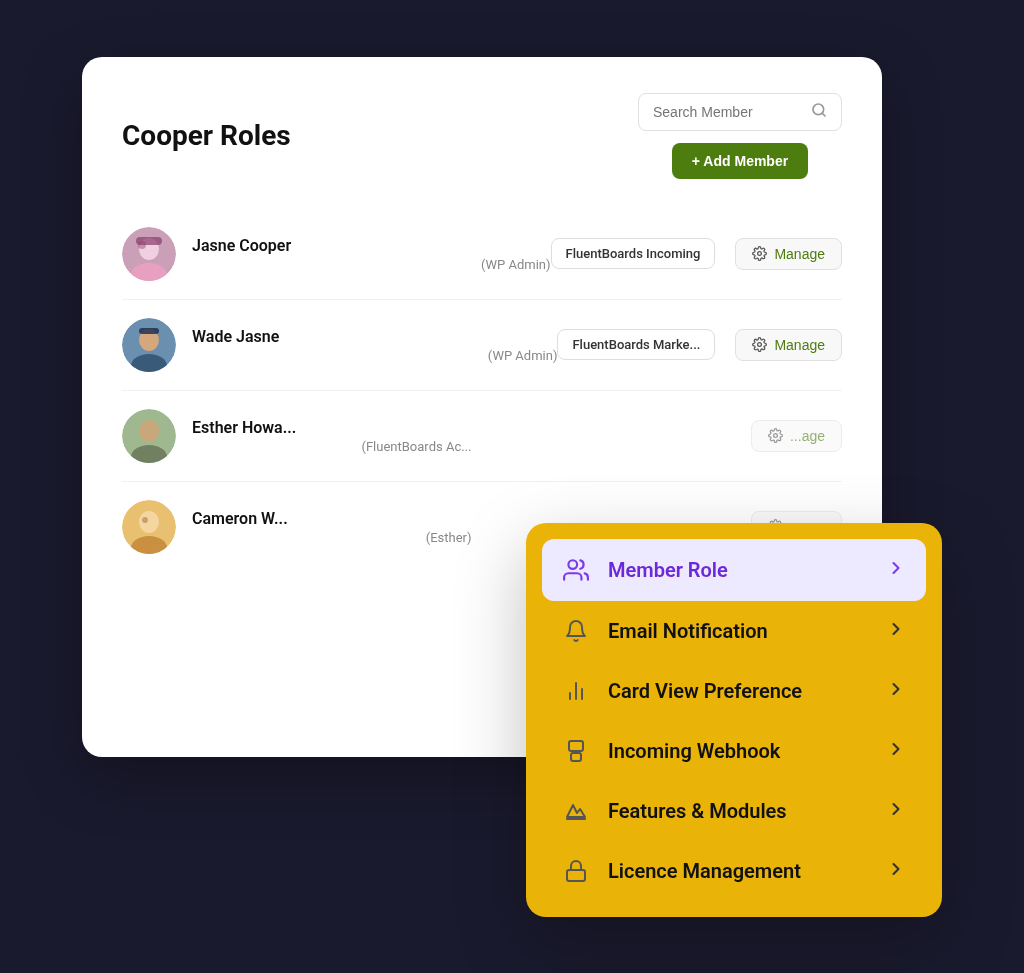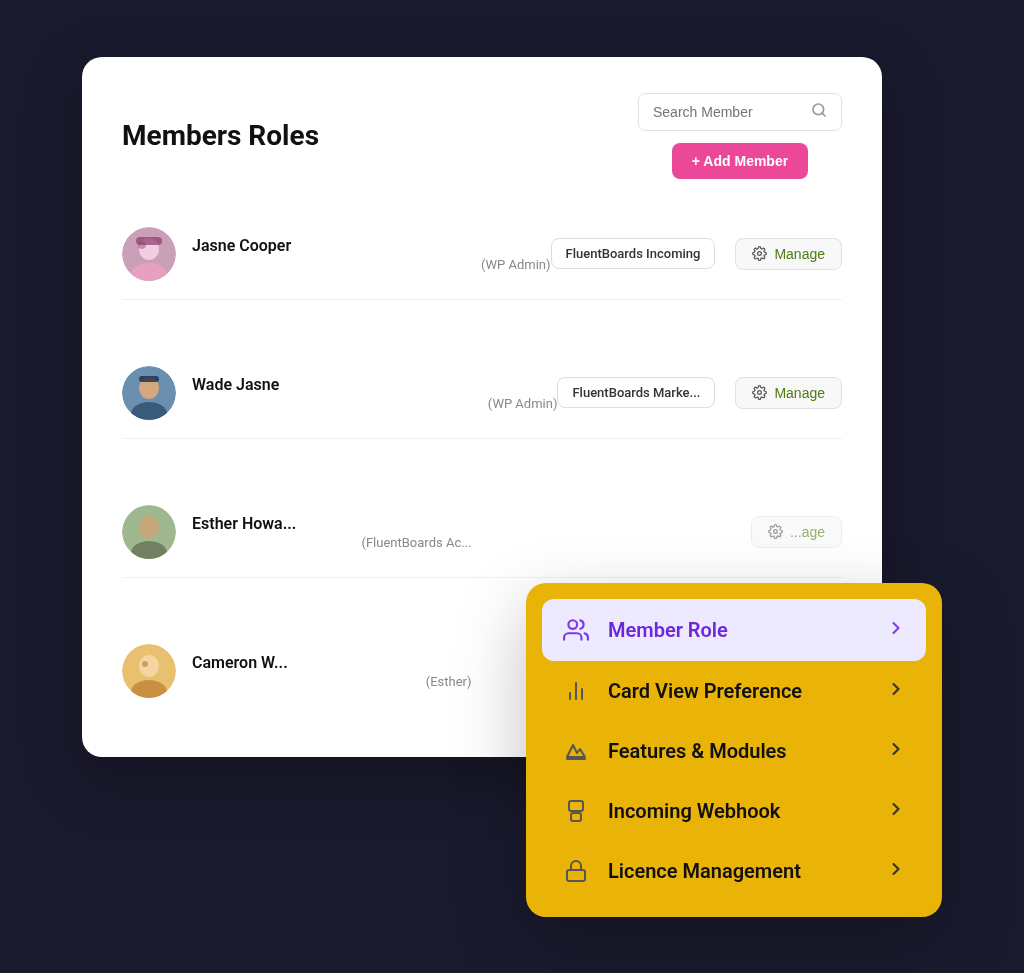--- a/index.html
+++ b/index.html
@@ -70,39 +70,38 @@
       color: #999;
       background: transparent;
       width: 150px;
     }
 
     .search-icon-svg {
       color: #999;
     }
 
     .add-member-btn {
-      background: #ec4899;
+      background: #4d7c0f;
       color: #fff;
       border: none;
       border-radius: 8px;
       padding: 10px 20px;
       font-size: 14px;
       font-weight: 600;
       cursor: pointer;
       display: flex;
       align-items: center;
       gap: 6px;
       white-space: nowrap;
     }
 
     
     .member-list {
       display: flex;
       flex-direction: column;
-      gap: 48px;
     }
 
     .member-row {
       display: flex;
       align-items: center;
       padding: 18px 0;
       border-bottom: 1px solid #f0f0f0;
     }
 
     .member-row:last-child {
@@ -238,21 +237,21 @@
     }
   </style>
 </head>
 <body>
 
 <div class="scene">
 
   <div class="main-card">
 
     <div class="header">
-      <h1 class="page-title">Members Roles</h1>
+      <h1 class="page-title">Cooper Roles</h1>
       <div class="header-right">
         <div class="search-box">
           <input type="text" placeholder="Search Member" style="">
           <span class="search-icon-svg">
             <svg width="16" height="16" viewBox="0 0 24 24" fill="none" stroke="#999" stroke-width="2.5" stroke-linecap="round" stroke-linejoin="round">
               <circle cx="11" cy="11" r="8"></circle>
               <line x1="21" y1="21" x2="16.65" y2="16.65"></line>
             </svg>
           </span>
         </div>
@@ -371,20 +370,36 @@
         </span>
         <span class="menu-label">Member Role</span>
       </div>
       <span class="menu-chevron">
         <svg width="20" height="20" viewBox="0 0 24 24" fill="none" stroke="#7c3aed" stroke-width="2.5" stroke-linecap="round" stroke-linejoin="round">
           <polyline points="9 18 15 12 9 6"></polyline>
         </svg>
       </span>
     </div>
 
+    <div class="menu-item">
+      <div class="menu-item-left">
+        <span class="menu-icon gray">
+          <svg width="24" height="24" viewBox="0 0 24 24" fill="none" stroke="#555" stroke-width="2" stroke-linecap="round" stroke-linejoin="round">
+            <path d="M18 8A6 6 0 006 8c0 7-3 9-3 9h18s-3-2-3-9"></path>
+            <path d="M13.73 21a2 2 0 01-3.46 0"></path>
+          </svg>
+        </span>
+        <span class="menu-label">Email Notification</span>
+      </div>
+      <span class="menu-chevron">
+        <svg width="20" height="20" viewBox="0 0 24 24" fill="none" stroke="#333" stroke-width="2.5" stroke-linecap="round" stroke-linejoin="round">
+          <polyline points="9 18 15 12 9 6"></polyline>
+        </svg>
+      </span>
+    </div>
 
     <div class="menu-item">
       <div class="menu-item-left">
         <span class="menu-icon gray">
           <svg width="24" height="24" viewBox="0 0 24 24" fill="none" stroke="#555" stroke-width="2" stroke-linecap="round" stroke-linejoin="round">
             <line x1="18" y1="20" x2="18" y2="10"></line>
             <line x1="12" y1="20" x2="12" y2="4"></line>
             <line x1="6" y1="20" x2="6" y2="14"></line>
           </svg>
         </span>
@@ -394,43 +409,43 @@
         <svg width="20" height="20" viewBox="0 0 24 24" fill="none" stroke="#333" stroke-width="2.5" stroke-linecap="round" stroke-linejoin="round">
           <polyline points="9 18 15 12 9 6"></polyline>
         </svg>
       </span>
     </div>
 
     <div class="menu-item">
       <div class="menu-item-left">
         <span class="menu-icon gray">
           <svg width="24" height="24" viewBox="0 0 24 24" fill="none" stroke="#555" stroke-width="2" stroke-linecap="round" stroke-linejoin="round">
-            <path d="M3 18L9 6l4 8 3-4 5 8H3z"></path>
-            <line x1="3" y1="20" x2="21" y2="20"></line>
-          </svg>
-        </span>
-        <span class="menu-label">Features &amp; Modules</span>
-      </div>
-      <span class="menu-chevron">
-        <svg width="20" height="20" viewBox="0 0 24 24" fill="none" stroke="#333" stroke-width="2.5" stroke-linecap="round" stroke-linejoin="round">
-          <polyline points="9 18 15 12 9 6"></polyline>
-        </svg>
-      </span>
-    </div>
-
-    <div class="menu-item">
-      <div class="menu-item-left">
-        <span class="menu-icon gray">
-          <svg width="24" height="24" viewBox="0 0 24 24" fill="none" stroke="#555" stroke-width="2" stroke-linecap="round" stroke-linejoin="round">
             <rect x="5" y="2" width="14" height="10" rx="2"></rect>
             <rect x="7" y="14" width="10" height="8" rx="2"></rect>
             <line x1="12" y1="12" x2="12" y2="14"></line>
           </svg>
         </span>
         <span class="menu-label">Incoming Webhook</span>
+      </div>
+      <span class="menu-chevron">
+        <svg width="20" height="20" viewBox="0 0 24 24" fill="none" stroke="#333" stroke-width="2.5" stroke-linecap="round" stroke-linejoin="round">
+          <polyline points="9 18 15 12 9 6"></polyline>
+        </svg>
+      </span>
+    </div>
+
+    <div class="menu-item">
+      <div class="menu-item-left">
+        <span class="menu-icon gray">
+          <svg width="24" height="24" viewBox="0 0 24 24" fill="none" stroke="#555" stroke-width="2" stroke-linecap="round" stroke-linejoin="round">
+            <path d="M3 18L9 6l4 8 3-4 5 8H3z"></path>
+            <line x1="3" y1="20" x2="21" y2="20"></line>
+          </svg>
+        </span>
+        <span class="menu-label">Features &amp; Modules</span>
       </div>
       <span class="menu-chevron">
         <svg width="20" height="20" viewBox="0 0 24 24" fill="none" stroke="#333" stroke-width="2.5" stroke-linecap="round" stroke-linejoin="round">
           <polyline points="9 18 15 12 9 6"></polyline>
         </svg>
       </span>
     </div>
 
     <div class="menu-item">
       <div class="menu-item-left">

